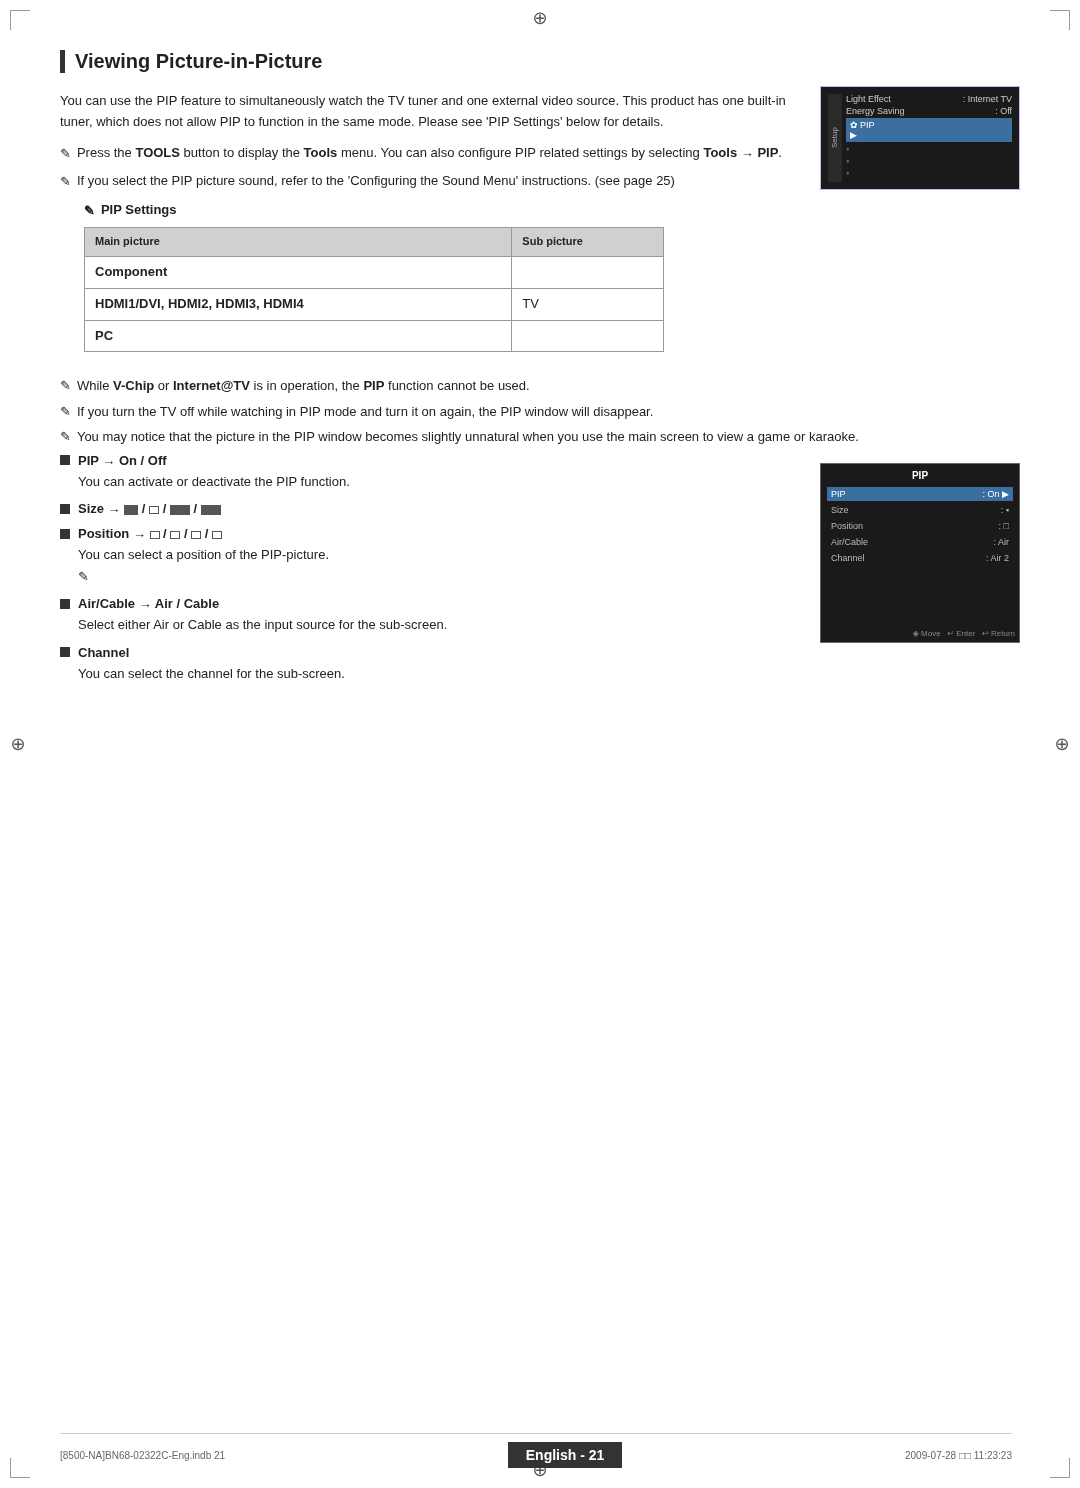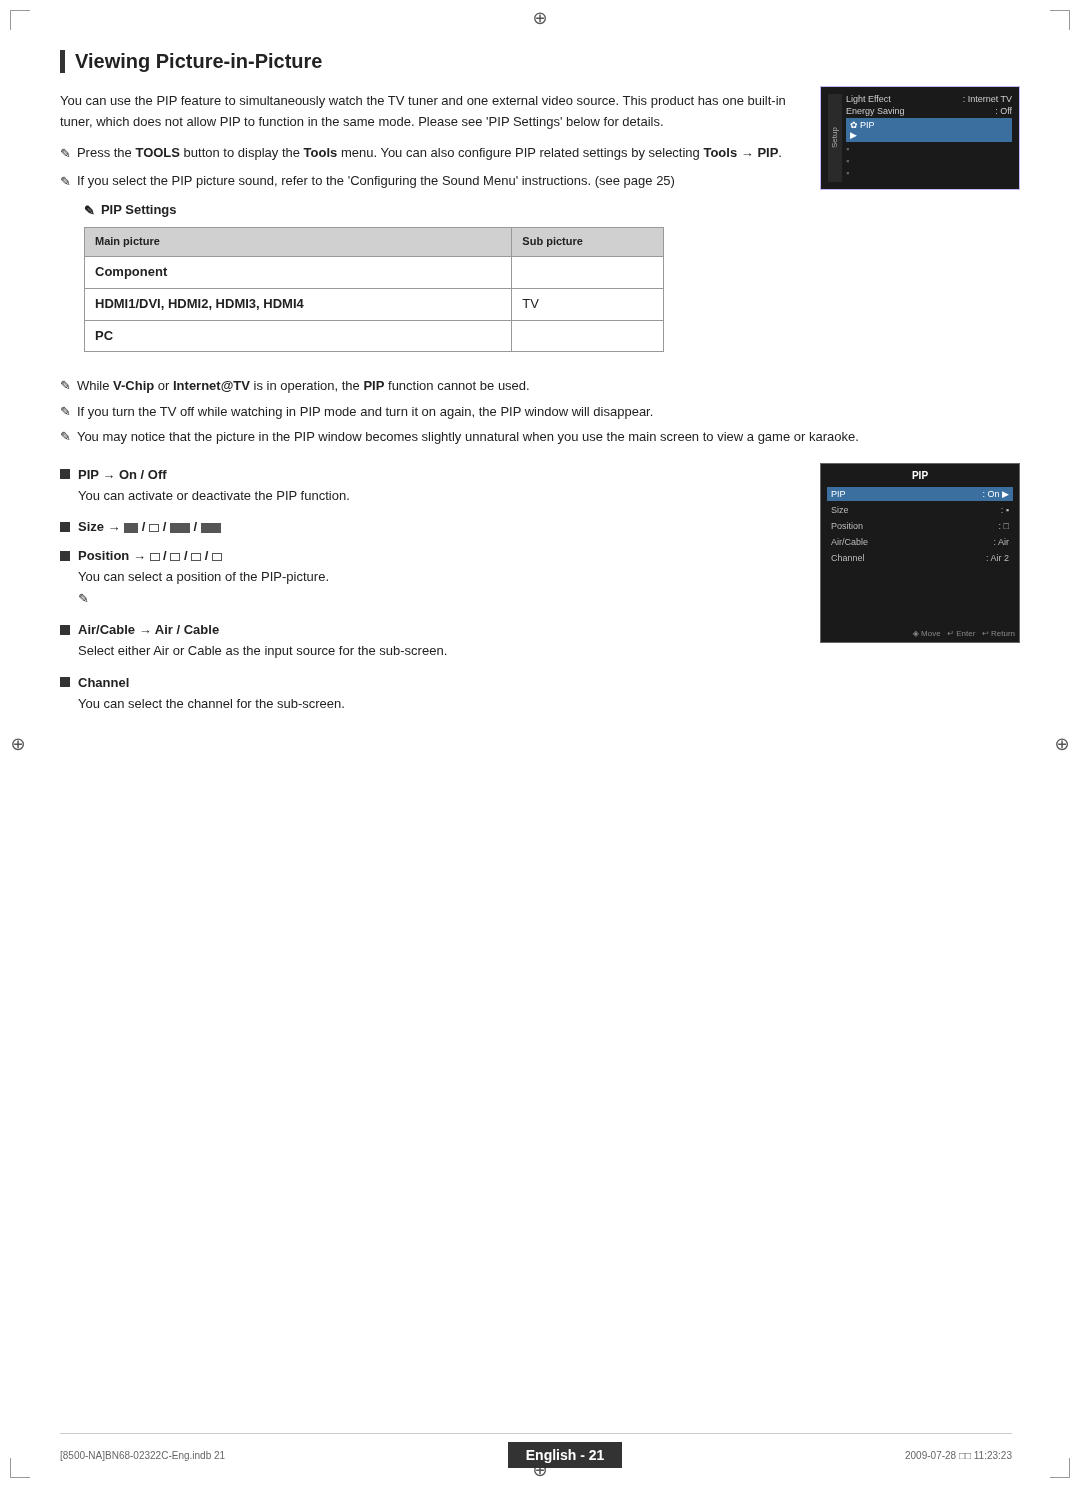--- a/index.html
+++ b/index.html
@@ -173,21 +173,21 @@
       align-items: flex-start;
       gap: 6px;
       margin-bottom: 6px;
       font-size: 13px;
       line-height: 1.5;
     }
 
     
     .section-item {
       margin-bottom: 10px;
-      margin-top: 14px;
+      margin-top: 0;
     }
 
     .section-item-title {
       display: flex;
       align-items: center;
       gap: 8px;
       font-weight: bold;
       font-size: 13px;
       margin-bottom: 4px;
     }

